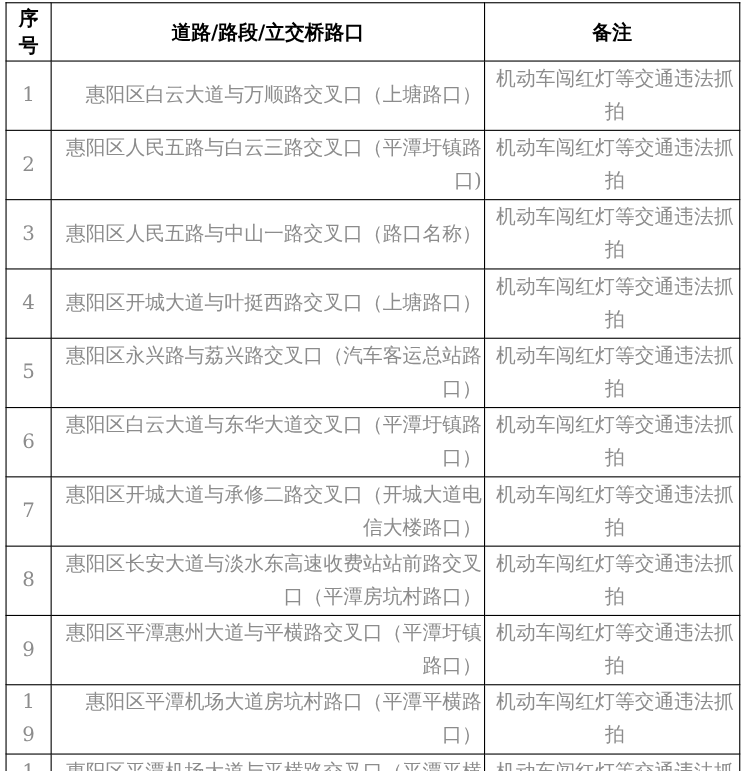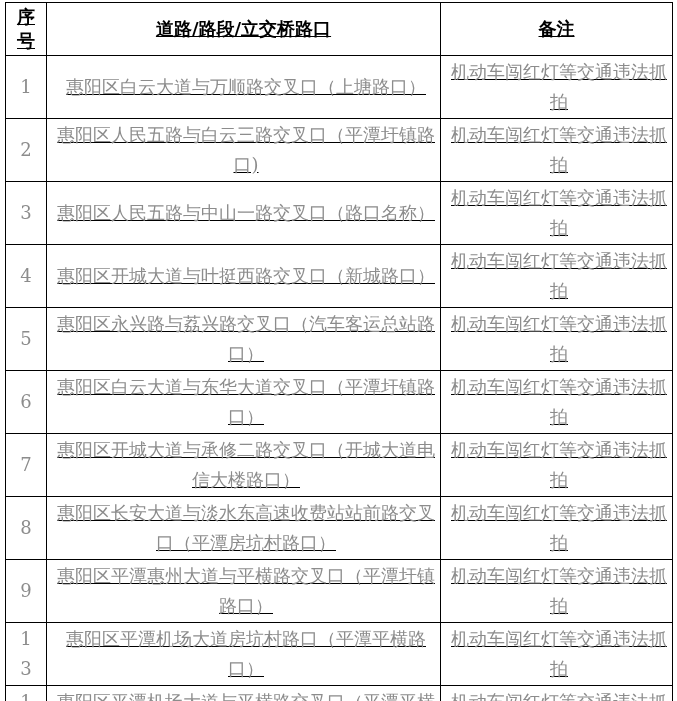--- a/index.html
+++ b/index.html
@@ -9,21 +9,20 @@
     width: 677px;
     height: 701px;
     overflow: hidden;
     font-family: "DejaVu Sans", sans-serif;
   }
   .page {
     box-sizing: border-box;
     width: 677px;
     height: 701px;
     padding: 2px 5px 2px 5px;
-    text-decoration: underline;
   }
   table.cam-table {
     border-collapse: collapse;
     table-layout: fixed;
     width: 667px;
     background: #ffffff;
   }
   table.cam-table th,
   table.cam-table td {
     border: 1px solid #000000;
@@ -54,21 +53,21 @@
     text-align: center;
     padding: 1px 2px;
     height: 60px;
   }
   td.cell-no .serial {
     display: inline-block;
     max-width: 1ch;
     word-break: break-all;
     text-align: center;
   }
-  td.cell-name { text-align: center; }
+  td.cell-name { text-align: right; }
   td.cell-note { text-align: center; }
 </style>
 </head>
 <body>
 
 <div class="page">
   <table class="cam-table">
     <colgroup>
       <col class="c-no">
       <col class="c-name">
@@ -93,21 +92,21 @@
         <td class="cell-name">惠阳区人民五路与白云三路交叉口（平潭圩镇路口)</td>
         <td class="cell-note">机动车闯红灯等交通违法抓拍</td>
       </tr>
         <tr>
         <td class="cell-no"><span class="serial">3</span></td>
         <td class="cell-name">惠阳区人民五路与中山一路交叉口（路口名称）</td>
         <td class="cell-note">机动车闯红灯等交通违法抓拍</td>
       </tr>
         <tr>
         <td class="cell-no"><span class="serial">4</span></td>
-        <td class="cell-name">惠阳区开城大道与叶挺西路交叉口（新城路口）</td>
+        <td class="cell-name">惠阳区开城大道与叶挺西路交叉口（上塘路口）</td>
         <td class="cell-note">机动车闯红灯等交通违法抓拍</td>
       </tr>
         <tr>
         <td class="cell-no"><span class="serial">5</span></td>
         <td class="cell-name">惠阳区永兴路与荔兴路交叉口（汽车客运总站路口）</td>
         <td class="cell-note">机动车闯红灯等交通违法抓拍</td>
       </tr>
         <tr>
         <td class="cell-no"><span class="serial">6</span></td>
         <td class="cell-name">惠阳区白云大道与东华大道交叉口（平潭圩镇路口）</td>
@@ -122,21 +121,21 @@
         <td class="cell-no"><span class="serial">8</span></td>
         <td class="cell-name">惠阳区长安大道与淡水东高速收费站站前路交叉口（平潭房坑村路口）</td>
         <td class="cell-note">机动车闯红灯等交通违法抓拍</td>
       </tr>
         <tr>
         <td class="cell-no"><span class="serial">9</span></td>
         <td class="cell-name">惠阳区平潭惠州大道与平横路交叉口（平潭圩镇路口）</td>
         <td class="cell-note">机动车闯红灯等交通违法抓拍</td>
       </tr>
         <tr>
-        <td class="cell-no"><span class="serial">13</span></td>
+        <td class="cell-no"><span class="serial">19</span></td>
         <td class="cell-name">惠阳区平潭机场大道房坑村路口（平潭平横路口）</td>
         <td class="cell-note">机动车闯红灯等交通违法抓拍</td>
       </tr>
         <tr>
         <td class="cell-no"><span class="serial">11</span></td>
         <td class="cell-name">惠阳区平潭机场大道与平横路交叉口（平潭平横路口）</td>
         <td class="cell-note">机动车闯红灯等交通违法抓拍</td>
       </tr>
       </tbody>
   </table>

